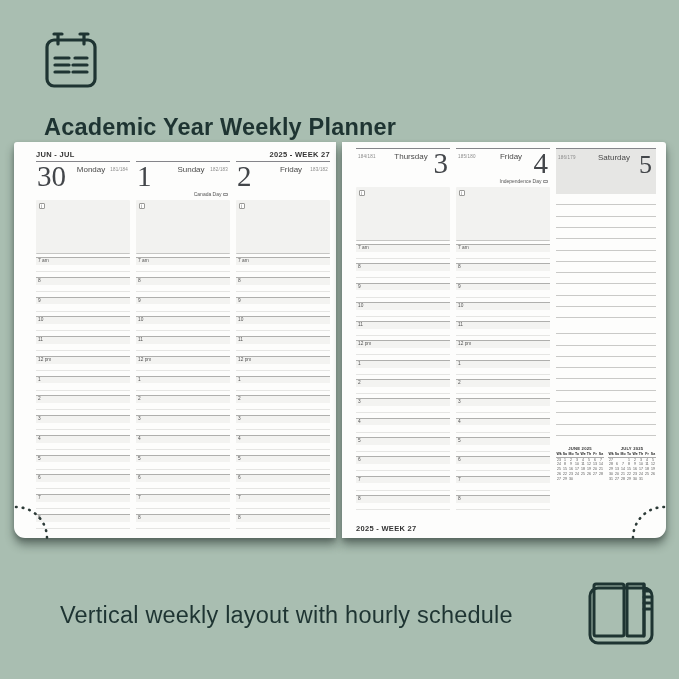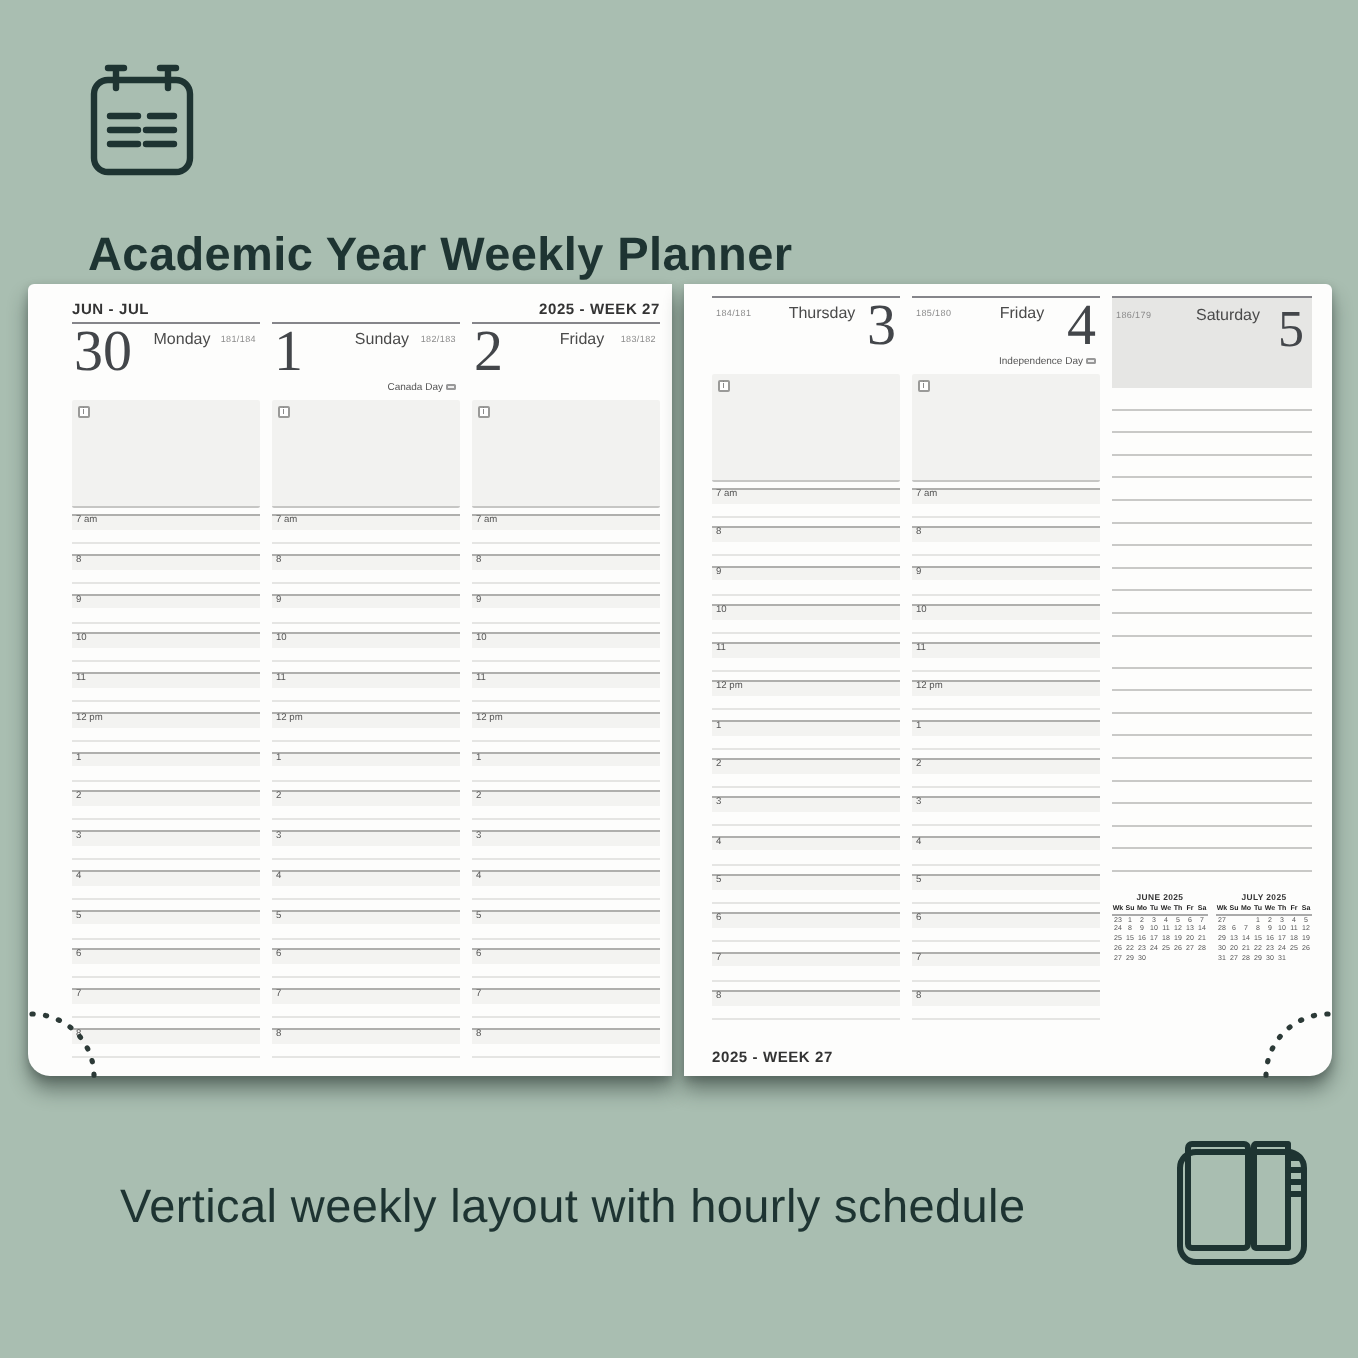--- a/index.html
+++ b/index.html
@@ -59,21 +59,21 @@
   .mini-cals { margin-top:5px; display:flex; gap:4px; }
   .mini-cal { flex:1; }
   .mc-title { font-size:4.2px; font-weight:700; color:#333; text-align:center; margin-bottom:1px; letter-spacing:.2px; }
   .mc-row { display:flex; }
   .mc-c { flex:1; font-size:3.5px; line-height:4.7px; text-align:center; color:#555; }
   .mc-row.hd .mc-c { font-weight:700; color:#222; border-bottom:0.5px solid #aaa; }
 
   .page-footer { position:absolute; left:14px; bottom:5px; font-size:7.5px; font-weight:700; color:#333; letter-spacing:.3px; }
 
   
-  .bottom-section { position:absolute; left:60px; top:568px; width:596px; display:flex; align-items:center; gap:2px; }
+  .bottom-section { position:absolute; left:60px; top:580px; width:596px; display:flex; align-items:center; gap:2px; }
   .caption { flex:1; font-size:23.5px; color:#1e3432; font-weight:500; white-space:nowrap; letter-spacing:0.2px; }
   .book-icon { width:72px; height:70px; flex:0 0 auto; }
 
   .deco-arcs { position:absolute; left:0; top:0; width:679px; height:679px; pointer-events:none; }
 </style>
 </head>
 <body>
 
 <div class="top-section">
   <svg class="hdr-icon" viewBox="0 0 54 58" fill="none" stroke="#1e3432" stroke-width="3.2" stroke-linecap="round" stroke-linejoin="round">

